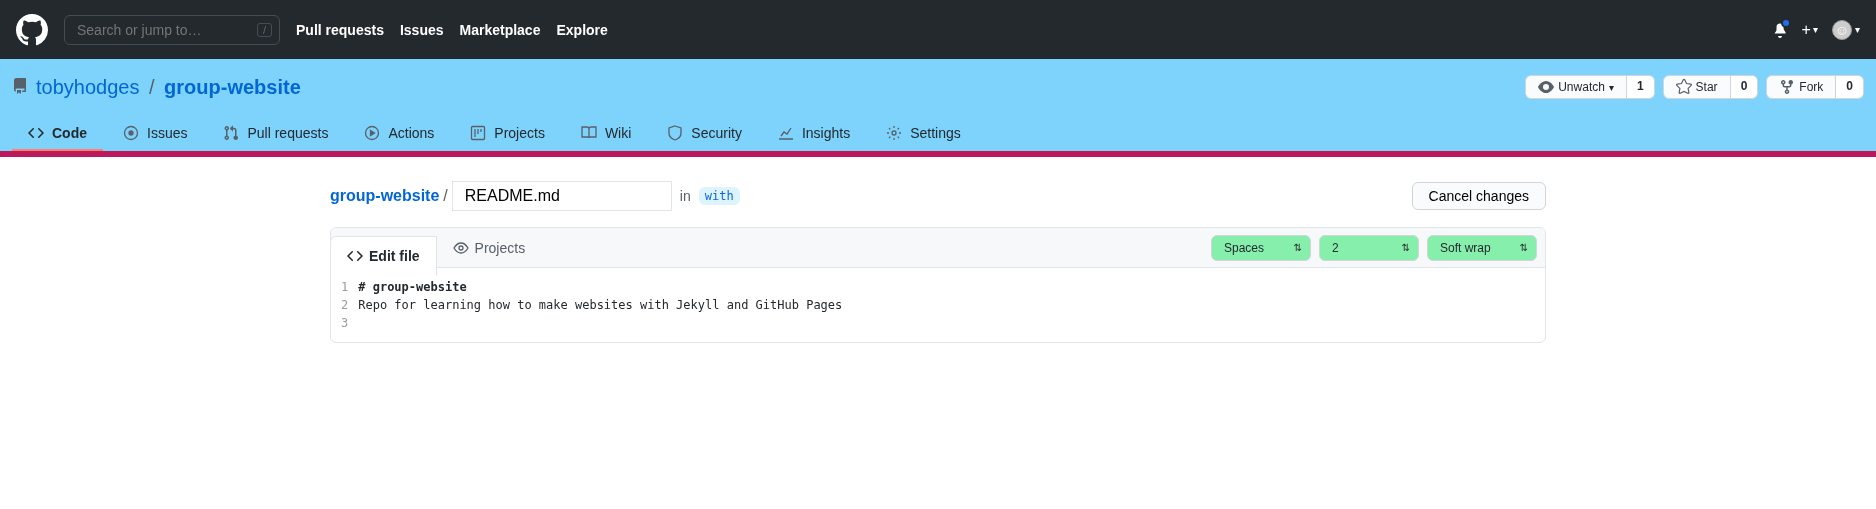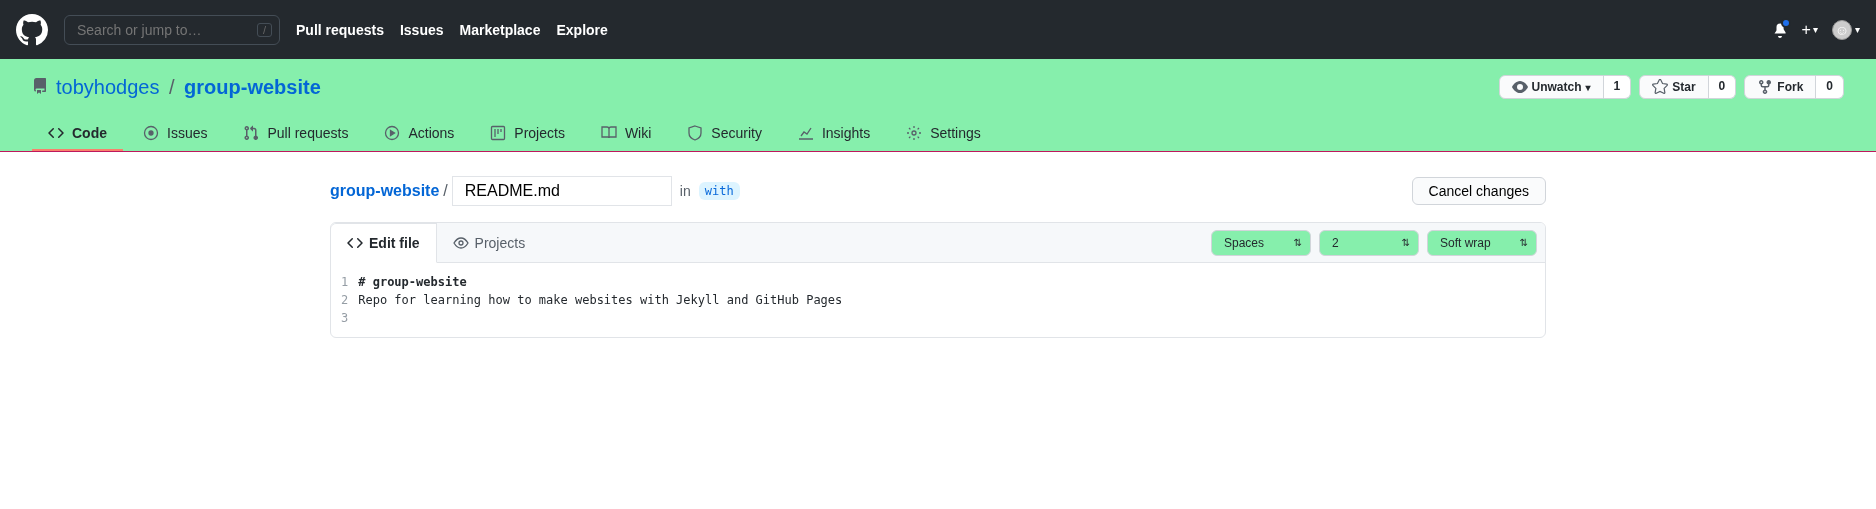--- a/index.html
+++ b/index.html
@@ -14,30 +14,30 @@
 .nav-links { display: flex; gap: 16px; }
 .nav-link { color: #fff; font-weight: 600; font-size: 14px; text-decoration: none; cursor: pointer; }
 .header-right { margin-left: auto; display: flex; align-items: center; gap: 14px; }
 .bell-wrap { position: relative; }
 .bell-dot { position: absolute; top: -3px; right: -3px; width: 10px; height: 10px; background: #1f6feb; border-radius: 50%; border: 2px solid #24292e; }
 .plus { color: #fff; font-size: 16px; display: flex; align-items: center; gap: 2px; }
 .avatar { width: 20px; height: 20px; border-radius: 50%; background: #ccc; border: 1px solid #999; display: flex; align-items: center; justify-content: center; font-size: 14px; }
 .caret { font-size: 10px; color: #fff; }
 
 
-.repo-head { background: #86efac; padding: 16px 32px 0; border-bottom: 1px solid #be185d; }
+.repo-head { background: #7dd3fc; padding: 16px 12px 0; border-bottom: 6px solid #be185d; }
 .repo-title-row { display: flex; align-items: center; margin-bottom: 18px; }
 .repo-icon { margin-right: 8px; }
 .repo-title { font-size: 20px; font-weight: 400; }
 .repo-title a { color: #0366d6; text-decoration: none; }
 .repo-slash { color: #586069; margin: 0 4px; }
 .repo-name { font-weight: 600; }
 .repo-actions { margin-left: auto; display: flex; gap: 8px; }
 .btn-group { display: flex; }
-.btn { background: #fafbfc; border: 1px solid #d1d5da; border-radius: 6px; padding: 3px 12px; font-size: 12px; font-weight: 700; cursor: pointer; display: flex; align-items: center; gap: 4px; color: #24292e; }
+.btn { background: #fafbfc; border: 1px solid #d1d5da; border-radius: 6px; padding: 3px 12px; font-size: 12px; font-weight: 400; cursor: pointer; display: flex; align-items: center; gap: 4px; color: #24292e; }
 .btn-left { border-top-right-radius: 0; border-bottom-right-radius: 0; }
 .btn-count { background: #fff; border: 1px solid #d1d5da; border-left: 0; border-radius: 0 6px 6px 0; padding: 3px 10px; font-size: 12px; font-weight: 600; }
 
 
 .repo-nav { display: flex; gap: 4px; }
 .repo-tab { padding: 8px 16px; display: flex; align-items: center; gap: 8px; color: #24292e; border-bottom: 2px solid transparent; cursor: pointer; font-size: 14px; }
 .repo-tab.active { border-bottom-color: #f9826c; font-weight: 600; }
 
 
 .container { max-width: 1280px; margin: 0 auto; padding: 24px 32px; }
@@ -46,21 +46,21 @@
 .bc-slash { color: #586069; margin: 0 4px; font-size: 16px; }
 .filename-input { border: 1px solid #e1e4e8; border-radius: 0; padding: 5px 12px; font-size: 16px; width: 220px; }
 .in-text { color: #586069; margin: 0 8px; }
 .branch-badge { background: #ddf4ff; color: #0969da; border-radius: 6px; padding: 2px 6px; font-family: ui-monospace, monospace; font-size: 12px; }
 .cancel-btn { margin-left: auto; background: #fafbfc; border: 1px solid #d1d5da; border-radius: 6px; padding: 5px 16px; font-size: 14px; font-weight: 500; cursor: pointer; }
 
 
 .editor-box { border: 1px solid #e1e4e8; border-radius: 6px; overflow: hidden; }
 .editor-tabs { background: #f6f8fa; border-bottom: 1px solid #e1e4e8; display: flex; align-items: center; padding: 0; }
 .editor-tab { padding: 11px 16px; display: flex; align-items: center; gap: 6px; cursor: pointer; color: #586069; font-size: 14px; border-right: 1px solid #e1e4e8; }
-.editor-tab.active { background: #fff; color: #24292e; font-weight: 600; border-top-left-radius: 6px; margin-top: -1px; margin-left: -1px; border: 1px solid #e1e4e8; border-bottom: 1px solid #fff; position: relative; top: 1px; }
+.editor-tab.active { background: #fff; color: #24292e; font-weight: 600; border-top-left-radius: 6px; margin-top: -1px; margin-left: -1px; border: 1px solid #e1e4e8; border-bottom: 1px solid #fff; position: relative; top: 9px; }
 .editor-controls { margin-left: auto; display: flex; gap: 8px; padding-right: 8px; }
 .select { background: #86efac; border: 1px solid #d1d5da; border-radius: 6px; padding: 5px 24px 5px 12px; font-size: 12px; position: relative; cursor: pointer; min-width: 100px; }
 .select-caret { position: absolute; right: 8px; top: 50%; transform: translateY(-50%); font-size: 10px; line-height: 1; }
 
 .code-area { display: flex; font-family: ui-monospace, SFMono-Regular, Consolas, monospace; font-size: 12px; padding: 10px 0; }
 .line-numbers { color: #959da5; text-align: right; padding: 0 10px; user-select: none; }
 .line-numbers div { line-height: 18px; }
 .code-lines div { line-height: 18px; white-space: pre; }
 
 .icon-svg { display: inline-block; vertical-align: middle; }

